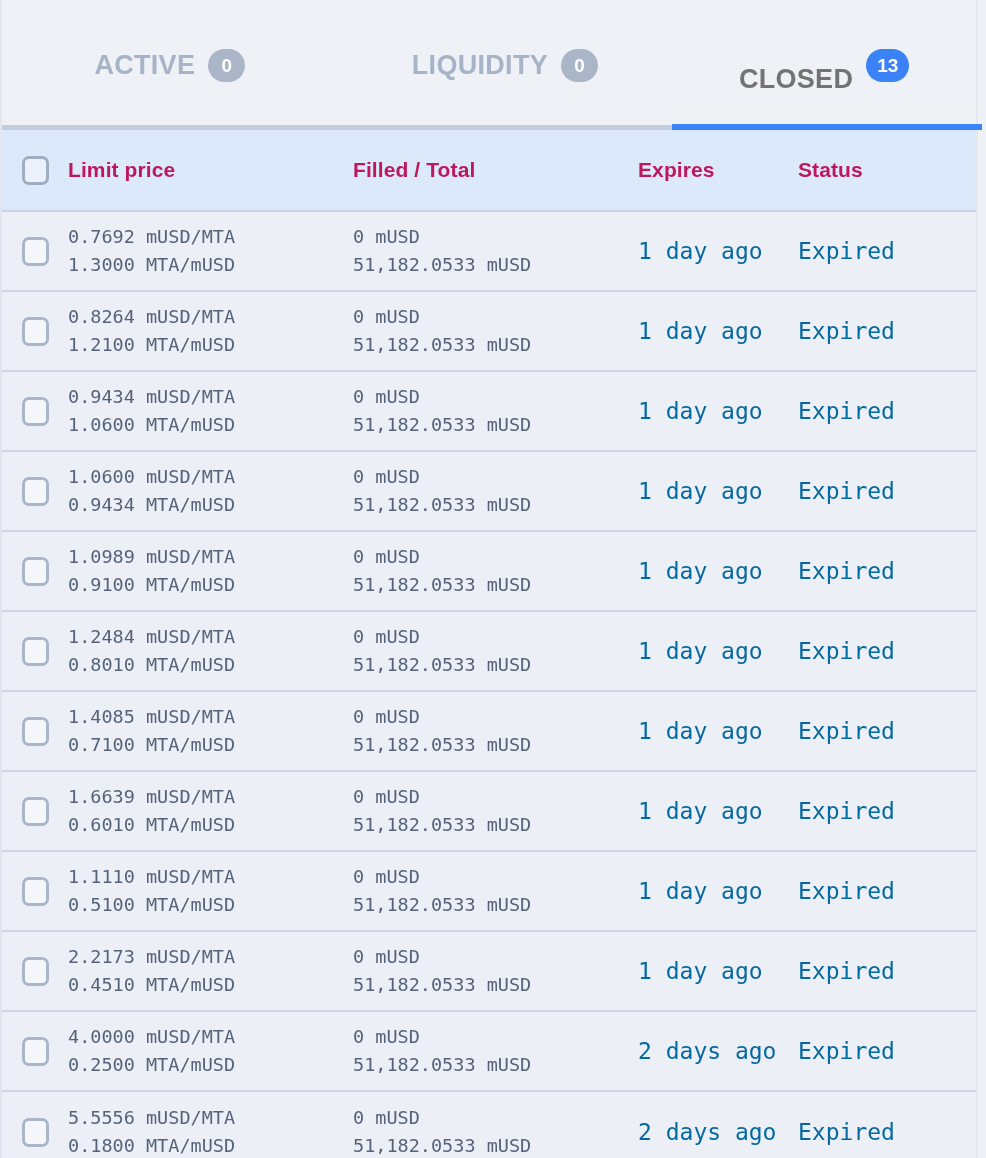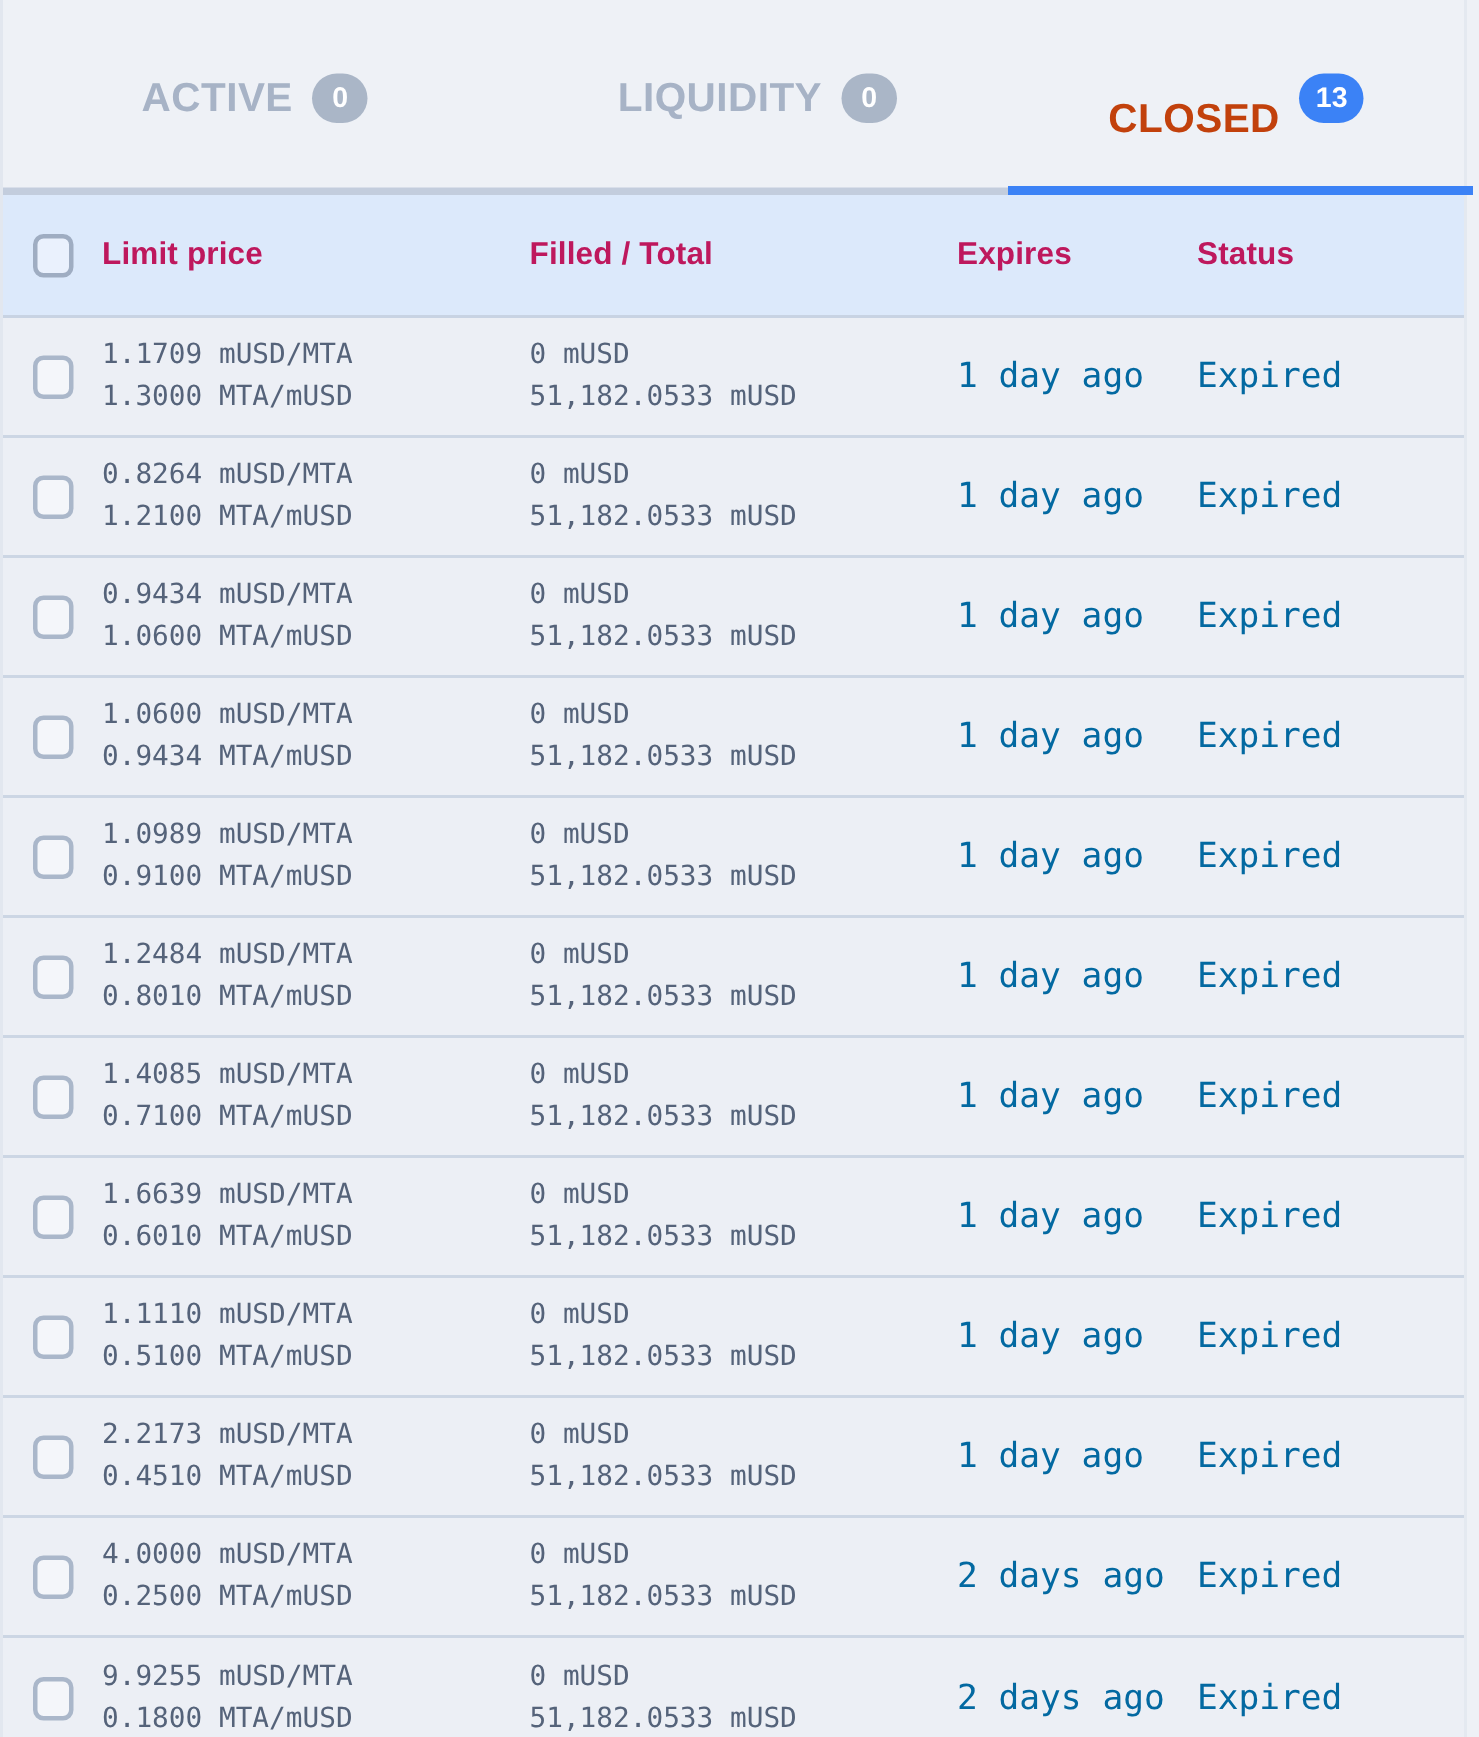--- a/index.html
+++ b/index.html
@@ -68,21 +68,21 @@
     background: #aab6c7;
     color: #ffffff;
     font-size: 19px;
     font-weight: bold;
     display: flex;
     align-items: center;
     justify-content: center;
     line-height: 1;
   }
 
-  .tab.selected .tab-label { color: #c2410c; margin-top: 28px; }
+  .tab.selected .tab-label { color: #737373; margin-top: 28px; }
   .tab.selected .tab-badge { background: #3b82f6; }
   .tab.selected::after {
     content: "";
     position: absolute;
     left: 0;
     right: -6px;
     bottom: 0;
     height: 6px;
     background: #3b82f6;
     z-index: 3;
@@ -176,21 +176,21 @@
       <div class="c-filled th">Filled / Total</div>
       <div class="c-exp th">Expires</div>
       <div class="c-status th">Status</div>
     </div>
     <div id="tbody">
         <div class="row">
           <div class="c-check">
             <div class="checkbox"></div>
           </div>
           <div class="c-price cellwrap">
-            <div class="mono">1.1709  mUSD/MTA</div>
+            <div class="mono">0.7692  mUSD/MTA</div>
             <div class="mono">1.3000  MTA/mUSD</div>
           </div>
           <div class="c-filled cellwrap">
             <div class="mono">0 mUSD</div>
             <div class="mono">51,182.0533 mUSD</div>
           </div>
           <div class="c-exp single">1 day ago</div>
           <div class="c-status single">Expired</div>
         </div>
         <div class="row">
@@ -341,21 +341,21 @@
             <div class="mono">51,182.0533 mUSD</div>
           </div>
           <div class="c-exp single">2 days ago</div>
           <div class="c-status single">Expired</div>
         </div>
         <div class="row">
           <div class="c-check">
             <div class="checkbox"></div>
           </div>
           <div class="c-price cellwrap">
-            <div class="mono">9.9255  mUSD/MTA</div>
+            <div class="mono">5.5556  mUSD/MTA</div>
             <div class="mono">0.1800  MTA/mUSD</div>
           </div>
           <div class="c-filled cellwrap">
             <div class="mono">0 mUSD</div>
             <div class="mono">51,182.0533 mUSD</div>
           </div>
           <div class="c-exp single">2 days ago</div>
           <div class="c-status single">Expired</div>
         </div>
       </div>

